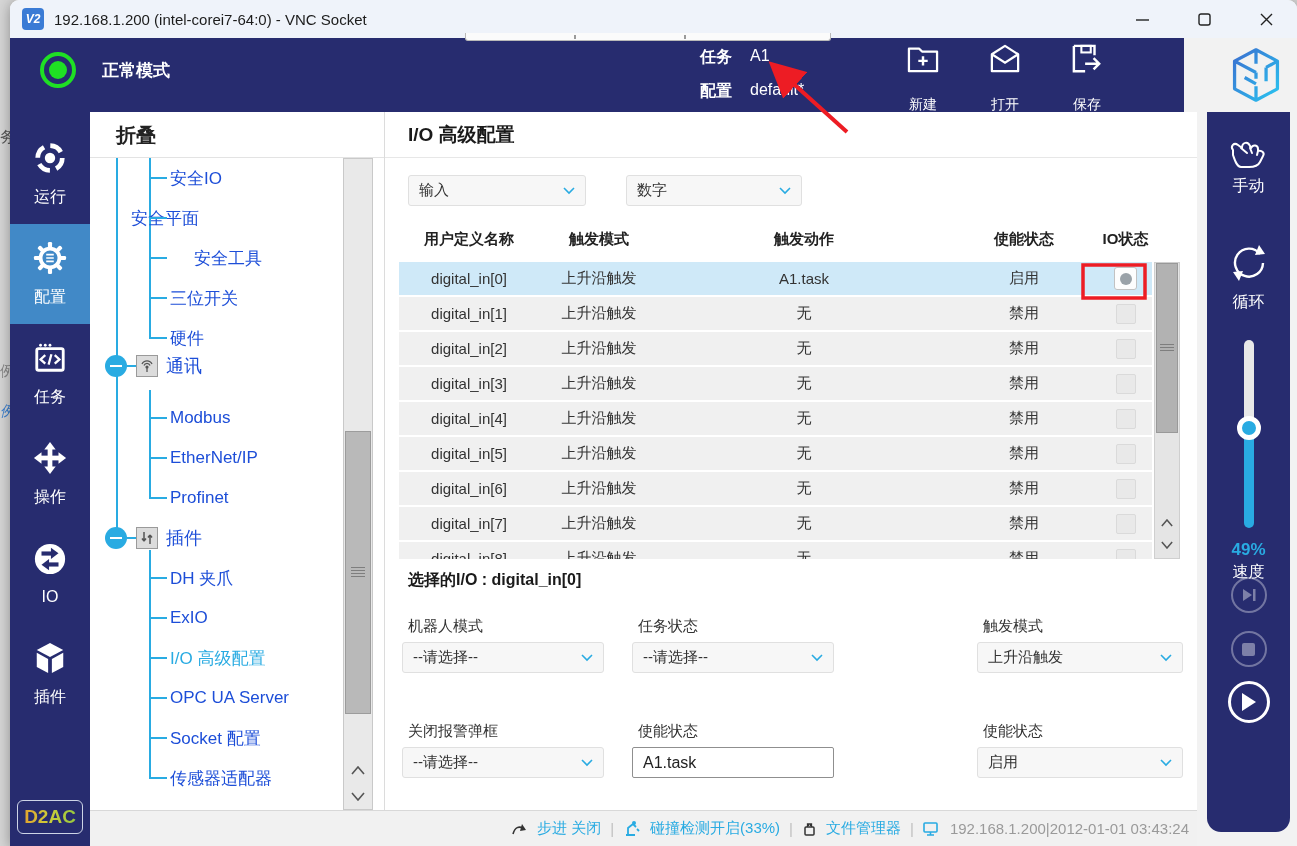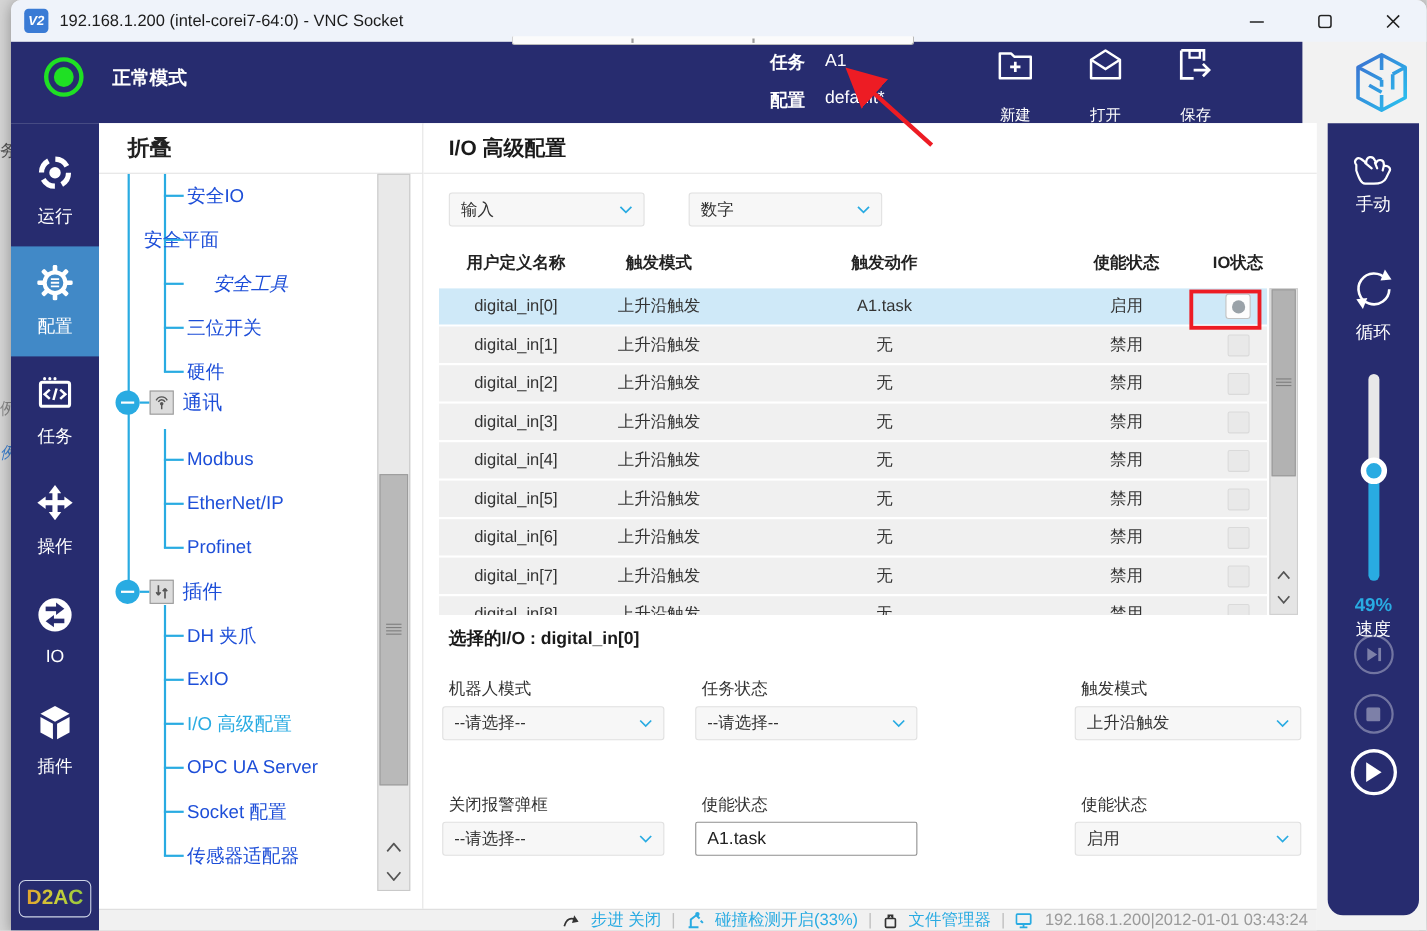--- a/index.html
+++ b/index.html
@@ -93,21 +93,21 @@
   .slider .upper { position:absolute; top:0; width:10px; height:88px; background:#e8e8e8; border-radius:5px 5px 0 0; }
   .slider .lower { position:absolute; top:88px; width:10px; height:100px; background:#29abe2; border-radius:0 0 5px 5px; }
   .slider .handle { position:absolute; top:76px; left:-7px; width:24px; height:24px; border-radius:50%; background:#29abe2; border:5px solid #fff; }
   .speed-val { position:absolute; top:428px; width:100%; text-align:center; color:#29abe2; font-size:17px; font-weight:bold; }
   .speed-lab { position:absolute; top:450px; width:100%; text-align:center; color:#fff; font-size:16px; }
   .rr-btn { position:absolute; left:50%; transform:translateX(-50%); border-radius:50%; display:flex; align-items:center; justify-content:center; cursor:pointer; }
   .rr-btn.dim { border:2px solid rgba(255,255,255,.35); width:36px; height:36px; }
   .rr-btn.play { border:3px solid #fff; width:42px; height:42px; }
 
   
-  .status-bar { height:20px; background:#f1f1f1; border-top:1px solid #d8d8d8; display:flex; align-items:center; justify-content:flex-end; gap:9px; padding-right:8px; font-size:15px; }
+  .status-bar { height:36px; background:#f1f1f1; border-top:1px solid #d8d8d8; display:flex; align-items:center; justify-content:flex-end; gap:9px; padding-right:8px; font-size:15px; }
   .sb-cyan { color:#29abe2; }
   .sb-gray { color:#9a9a9a; }
   .sb-sep { color:#c0c0c0; }
 
   .overlay { position:absolute; inset:0; pointer-events:none; z-index:10; }
 </style>
 </head>
 <body>
 
 <div class="page">
@@ -282,21 +282,21 @@
                 <div class="tree-row" style="top: 0px;">
                   <span class="tick" style="left: 59px; width: 18px; top: 19px; position: absolute;"></span>
                   <span class="t-label" style="margin-left: 80px;">安全IO</span>
                 </div>
                 <div class="tree-row" style="top: 40px;">
                   <span class="tick" style="left: 59px; width: 18px; top: 19px; position: absolute;"></span>
                   <span class="t-label" style="margin-left: 41px;">安全平面</span>
                 </div>
                 <div class="tree-row" style="top: 80px;">
                   <span class="tick" style="left: 59px; width: 18px; top: 19px; position: absolute;"></span>
-                  <span class="t-label" style="margin-left: 104px; font-style: italic;">安全工具</span>
+                  <span class="t-label" style="margin-left: 104px;">安全工具</span>
                 </div>
                 <div class="tree-row" style="top: 120px;">
                   <span class="tick" style="left: 59px; width: 18px; top: 19px; position: absolute;"></span>
                   <span class="t-label" style="margin-left: 80px;">三位开关</span>
                 </div>
                 <div class="tree-row" style="top: 160px;">
                   <span class="tick" style="left: 59px; width: 18px; top: 19px; position: absolute;"></span>
                   <span class="t-label" style="margin-left: 80px;">硬件</span>
                 </div>
                 <div class="tree-row" style="top: 188px;">

